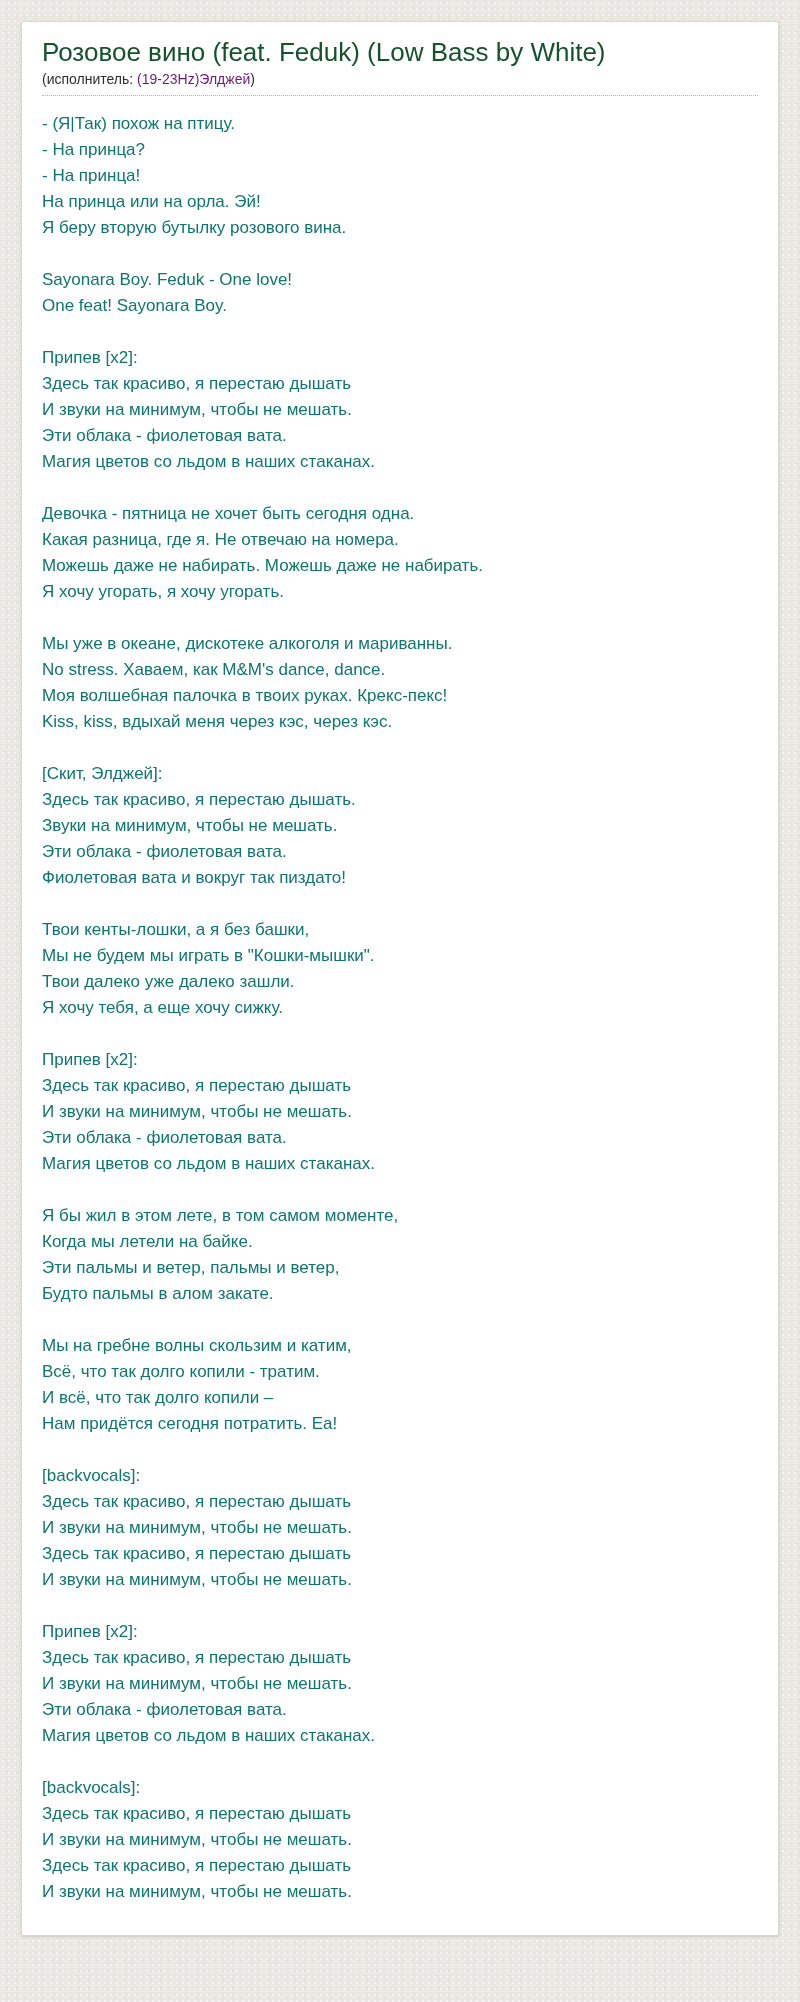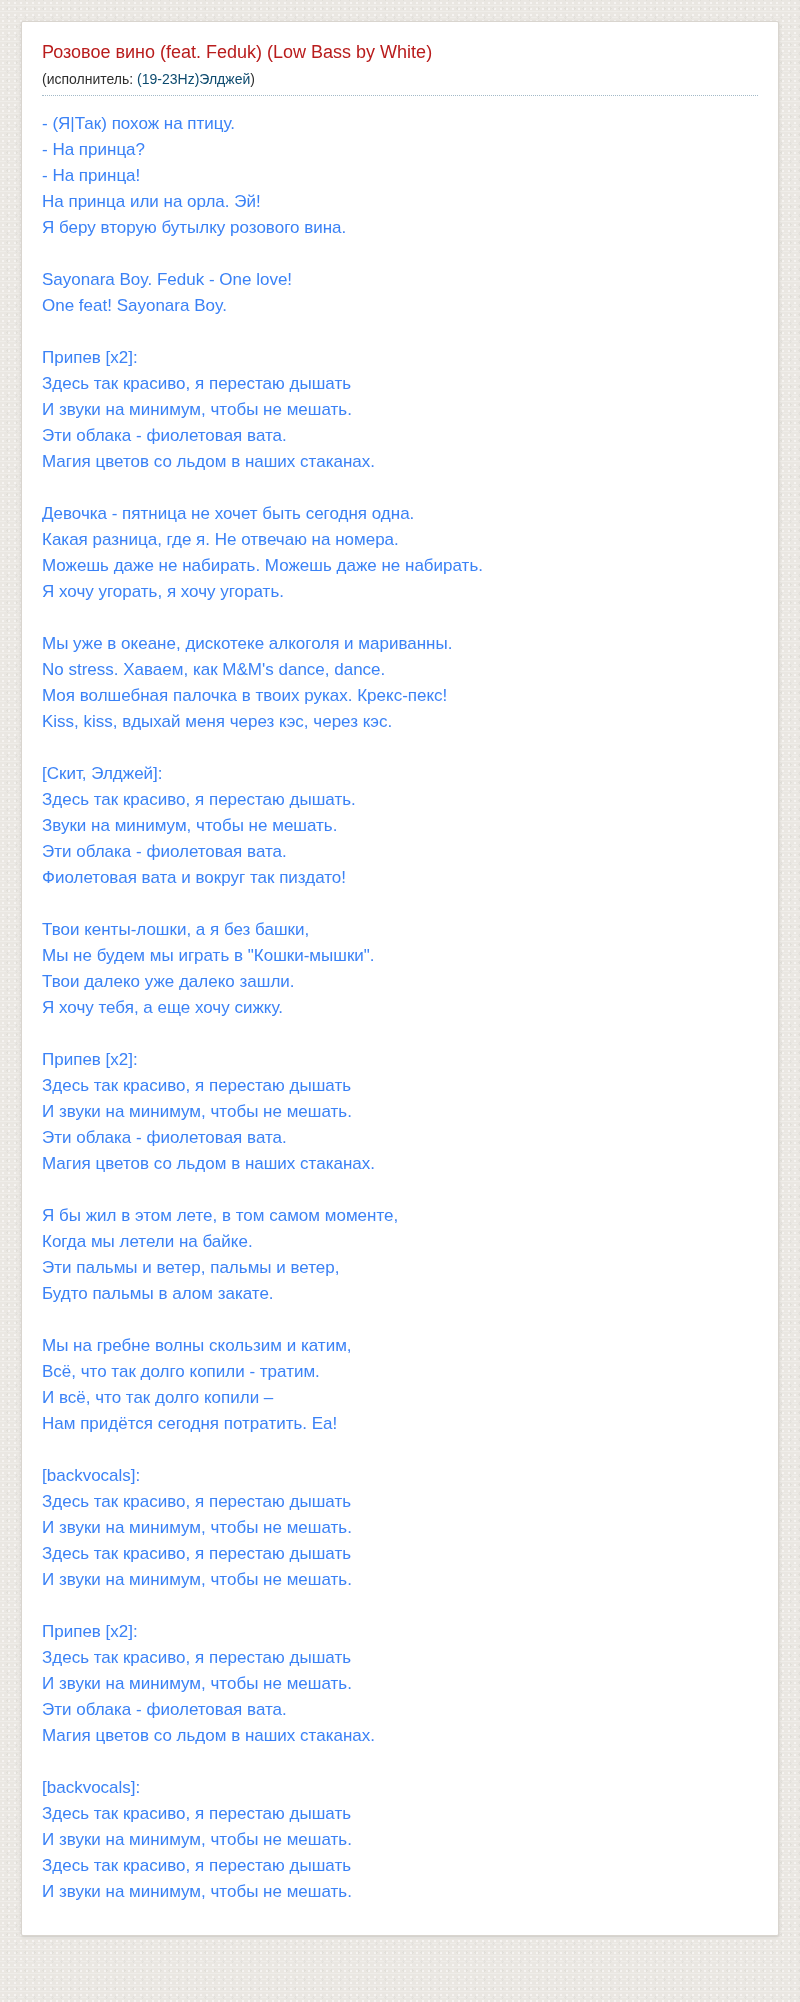--- a/index.html
+++ b/index.html
@@ -25,45 +25,45 @@
     width: 758px;
     margin: 21px auto 0 auto;
     background: #ffffff;
     border: 1px solid #d9d5cf;
     border-radius: 2px;
     box-shadow: 0 1px 3px rgba(0,0,0,0.14);
     padding: 17px 20px 30px 20px;
   }
   .song-title {
     margin: 0 0 5px 0;
-    font-size: 18px;
+    font-size: 26px;
     font-weight: 400;
     line-height: 26px;
-    color: #b91c1c;
+    color: #14532d;
   }
   .artist-line {
     font-size: 14px;
     line-height: 18px;
     color: #2e2e2e;
   }
   .artist-line a {
-    color: #0c4a6e;
+    color: #701a75;
     text-decoration: none;
     cursor: pointer;
   }
   .dotted-separator {
     height: 0;
     border-bottom: 1px dotted #a3bac8;
     margin-top: 7px;
     margin-bottom: 15px;
   }
   .lyrics {
     font-size: 17px;
     line-height: 26px;
-    color: #3b82f6;
+    color: #0f766e;
   }
   .lyric-line {
     white-space: pre-wrap;
   }
 </style>
 </head>
 <body>
 
 <div class="card">
   <h1 class="song-title">Розовое вино (feat. Feduk) (Low Bass by White)</h1>

